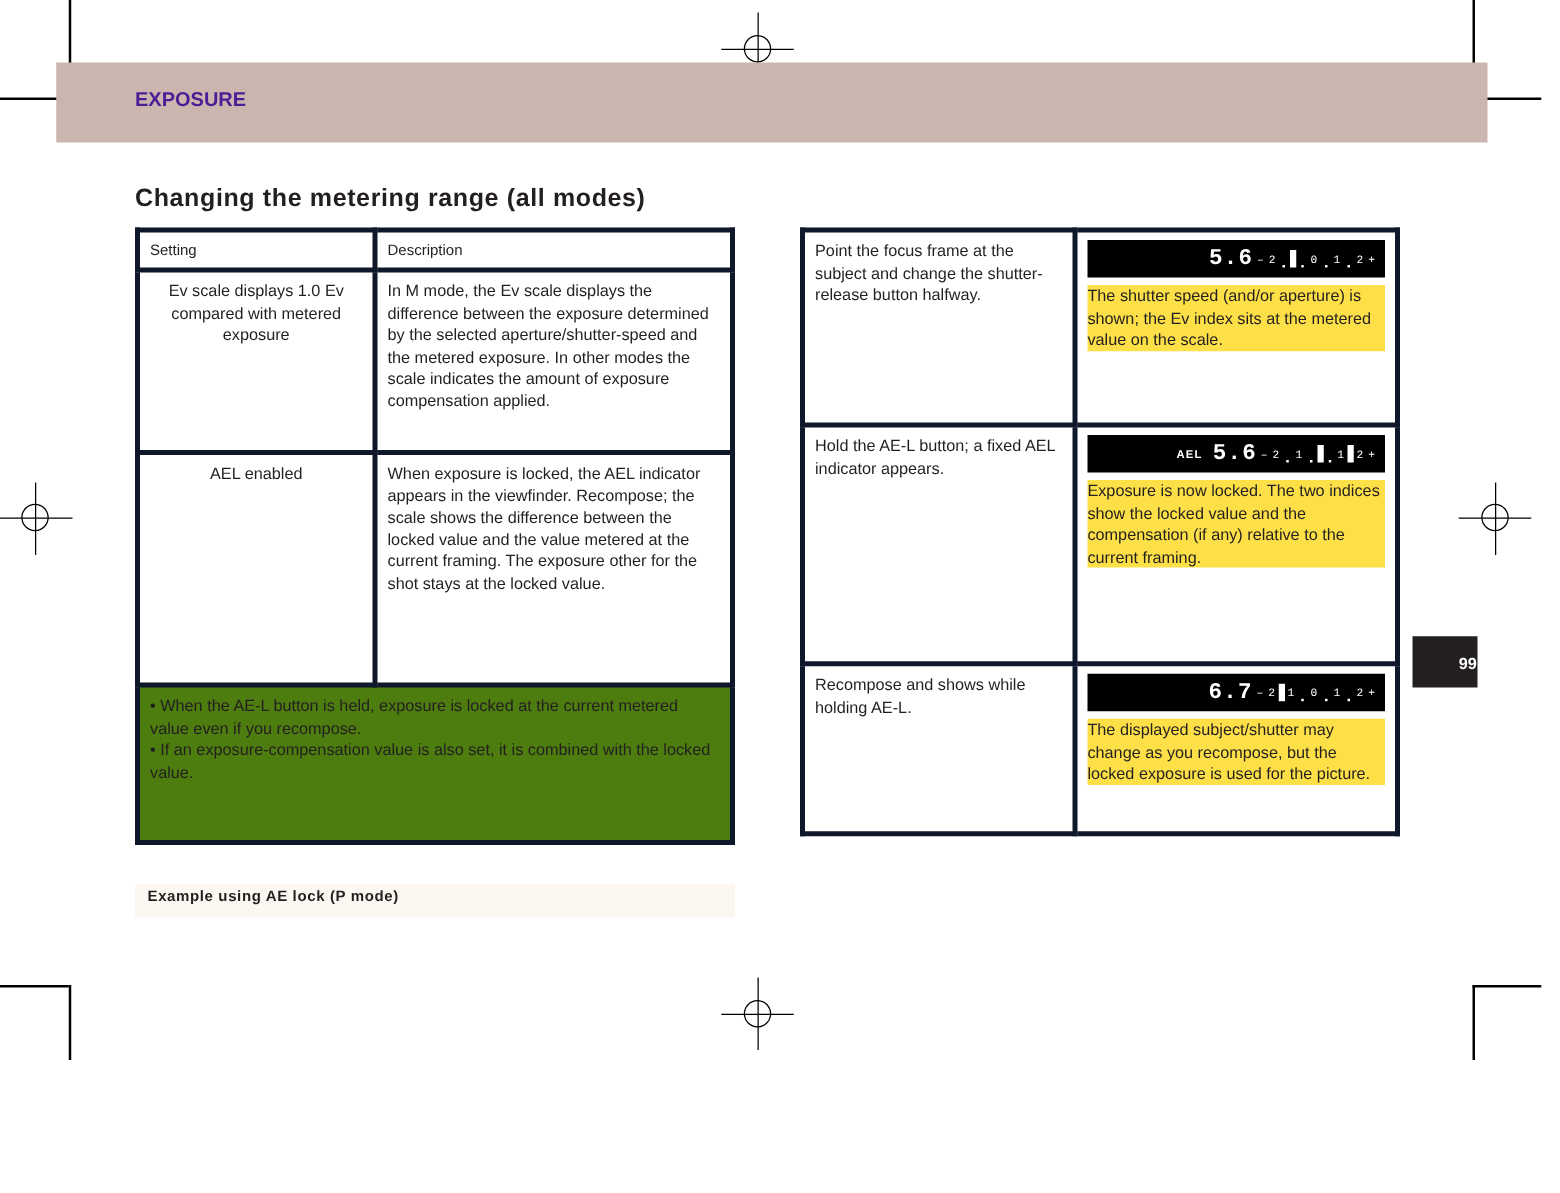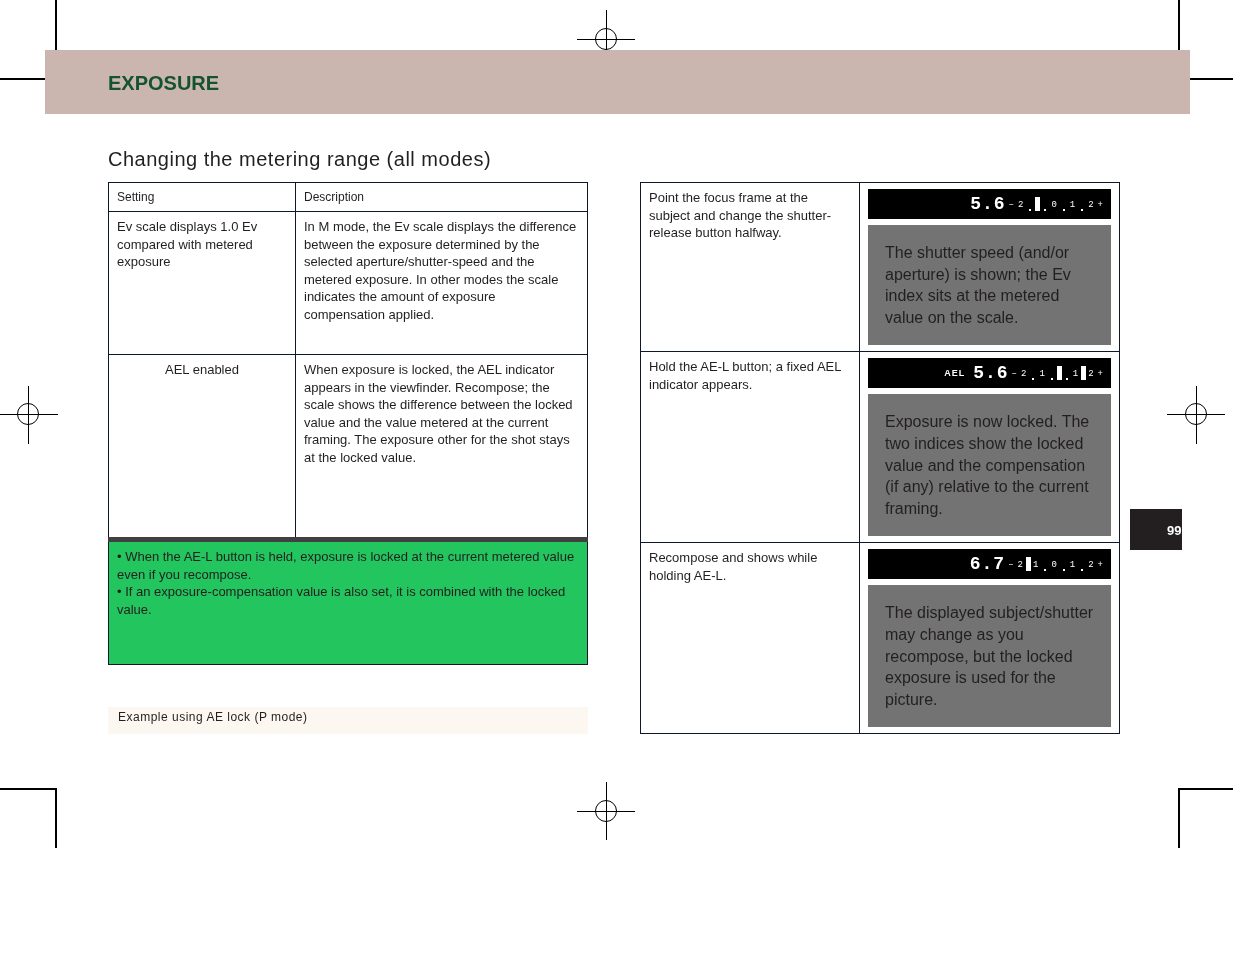--- a/index.html
+++ b/index.html
@@ -8,44 +8,44 @@
   .reg{position:absolute;pointer-events:none;}
   .reg .circ{position:absolute;width:22px;height:22px;border:1px solid #000;border-radius:50%;box-sizing:border-box;}
   .reg .cross-h{position:absolute;height:1px;background:#000;}
   .reg .cross-v{position:absolute;width:1px;background:#000;}
   
   .cornerMark{position:absolute;}
   .cornerMark .h{position:absolute;height:1.5px;background:#000;}
   .cornerMark .v{position:absolute;width:1.5px;background:#000;}
   
   .banner{position:absolute;left:45px;top:50px;width:1145px;height:64px;background:#cbb5af;}
-  .banner-text{position:absolute;left:63px;top:22px;font-size:20px;font-weight:bold;color:#14532d;}
+  .banner-text{position:absolute;left:63px;top:22px;font-size:16px;font-weight:bold;color:#4c1d95;}
   
   .whiteTab{position:absolute;left:74px;top:18px;width:275px;height:32px;background:#fff;}
   
-  .heading{position:absolute;font-weight:normal;font-size:20px;letter-spacing:0.5px;text-align:center;}
+  .heading{position:absolute;font-weight:bold;font-size:20px;letter-spacing:0.5px;text-align:center;}
   
   .col{position:absolute;width:480px;}
   .colL{left:108px;top:182px;}
   .colR{left:640px;top:182px;}
   table.settings{border-collapse:collapse;width:100%;font-size:13px;line-height:1.35;}
-  table.settings th,table.settings td{border:1px solid #0f172a;padding:6px 8px;vertical-align:top;text-align:left;font-weight:normal;}
+  table.settings th,table.settings td{border:4px solid #0f172a;padding:6px 8px;vertical-align:top;text-align:left;font-weight:normal;}
   table.settings th{font-size:12px;background:#fff;}
   table.settings .label{width:170px;}
-  table.settings tr.note td{background:#22c55e;border-top:5px solid #404040;}
+  table.settings tr.note td{background:#4d7c0f;border-top:1px solid #404040;}
   
   .vfCell{width:205px;}
   .vfStrip{background:#000;color:#fff;font-family:"Courier New",monospace;font-size:15px;letter-spacing:1px;padding:4px 6px;display:flex;align-items:center;justify-content:flex-end;gap:2px;position:relative;height:30px;box-sizing:border-box;}
   .vfStrip .digits{font-weight:bold;font-size:18px;font-family:Liberation Mono, monospace;letter-spacing:1px;}
   .vfStrip .scale{font-size:10px;display:flex;align-items:flex-end;gap:1px;}
   .vfStrip .mark{display:inline-block;width:5px;height:14px;background:#fff;position:relative;}
   .vfStrip .tick{display:inline-block;width:2px;height:2px;background:#fff;margin:0 3px;align-self:flex-end;}
   .vfStrip .num{font-size:9px;align-self:flex-end;padding:0 1px;}
   .vfStrip .ael{font-size:9px;font-weight:bold;margin-right:6px;font-family:Arial,sans-serif;align-self:center;}
-  .caption{font-size:16px;line-height:1.35;margin-top:6px;background:#737373;padding:17px;}
+  .caption{font-size:13px;line-height:1.35;margin-top:6px;background:#fde047;padding:0;}
   
   .pageNum{position:absolute;left:1167px;top:523px;font-size:13px;color:#fff;font-weight:bold;}
   .pageNumBg{position:absolute;left:1130px;top:509px;width:52px;height:41px;background:#231f20;}
   
   .yellowStrip{position:absolute;left:108px;top:707px;width:480px;height:27px;background:#fdf7f1;}
 </style>
 </head>
 <body>
 
 <div class="page">
@@ -102,21 +102,21 @@
   <div class="heading" style="left:108px;top:148px;">Changing the metering range (all modes)</div>
 
   <div class="col colL">
     <table class="settings">
       <tbody>
           <tr>
         <th class="label">Setting</th>
         <th>Description</th>
       </tr>
       <tr>
-        <td class="label" rowspan="1" style="height:130px;">Ev scale displays 1.0 Ev compared with metered exposure</td>
+        <td class="label" rowspan="1" style="height:130px;text-align:center;">Ev scale displays 1.0 Ev compared with metered exposure</td>
         <td>In M mode, the Ev scale displays the difference between the exposure determined by the selected aperture/shutter-speed and the metered exposure. In other modes the scale indicates the amount of exposure compensation applied.</td>
       </tr>
       <tr>
         <td class="label" style="height:170px;text-align:center;">AEL enabled</td>
         <td>When exposure is locked, the AEL indicator appears in the viewfinder. Recompose; the scale shows the difference between the locked value and the value metered at the current framing. The exposure other for the shot stays at the locked value.</td>
       </tr>
       <tr class="note">
         <td colspan="2" style="white-space:pre-line;height:110px;">• When the AE-L button is held, exposure is locked at the current metered value even if you recompose.
 • If an exposure-compensation value is also set, it is combined with the locked value.</td>
       </tr>

